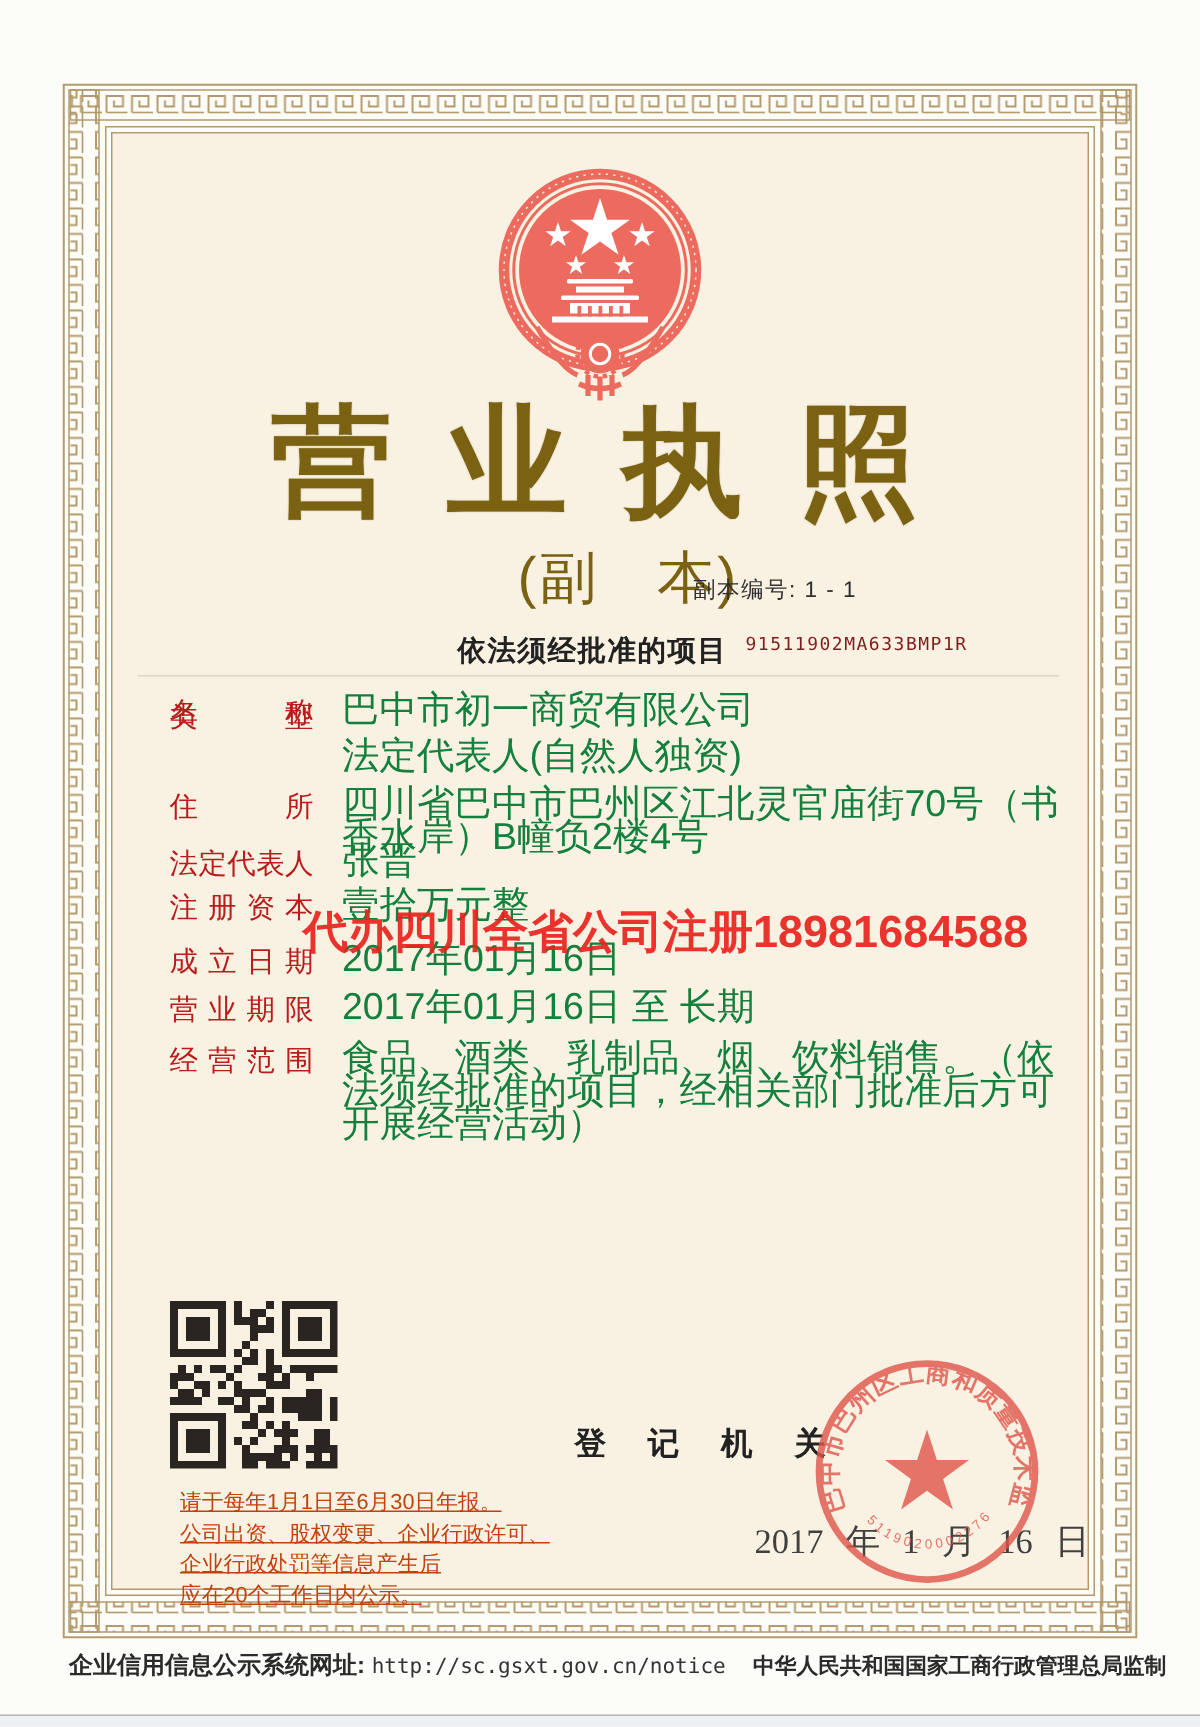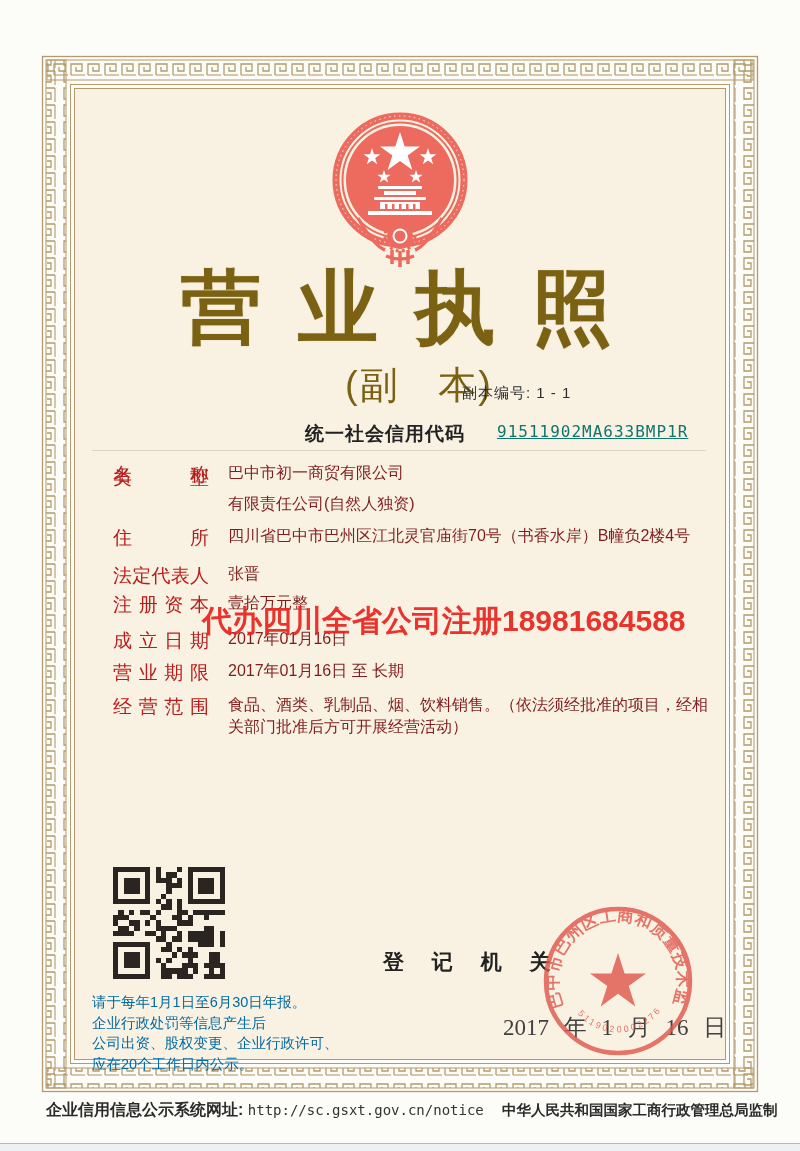--- a/index.html
+++ b/index.html
@@ -20,36 +20,36 @@
     left:181px;top:264px;font-size:80px;font-weight:bold;color:#7a6212;
     letter-spacing:37px;white-space:nowrap;line-height:1.1;
     text-shadow:0 0 1px rgba(122,98,18,.6);
   }
   .subtitle{
     left:345px;top:360px;font-size:38px;font-weight:normal;color:#7a6212;
     white-space:nowrap;letter-spacing:2px;word-spacing:26px;
   }
   .copy-number{left:462px;top:384px;font-size:15px;color:#2f2f2f;letter-spacing:1px;}
   .code-label{left:305px;top:421px;font-size:19px;font-weight:bold;color:#222;letter-spacing:1px;}
-  .code-value{left:497px;top:422px;font-size:16px;font-family:"DejaVu Sans Mono",monospace;color:#0f766e;letter-spacing:1px;text-decoration:underline;}
+  .code-value{left:497px;top:422px;font-size:12px;font-family:"DejaVu Sans Mono",monospace;color:#7f1d1d;letter-spacing:1px;}
   .crease{left:92px;top:450px;width:614px;height:1px;background:rgba(150,138,112,.28);}
   
   .f-label{
     left:113px;width:96px;font-size:19px;color:#b91c1c;
     text-align:justify;text-align-last:justify;white-space:normal;font-weight:500;
   }
-  .f-value{left:228px;width:482px;font-size:16px;color:#7f1d1d;line-height:22px;}
+  .f-value{left:228px;width:482px;font-size:25px;color:#15803d;line-height:22px;}
   
   .watermark{
     left:202px;top:601px;font-size:30px;font-weight:600;color:#e8231d;
     white-space:nowrap;letter-spacing:0px;opacity:.92;
   }
   .registry{left:383px;top:948px;font-size:21px;font-weight:600;color:#222;letter-spacing:11px;white-space:nowrap;}
   .issue-date{left:503px;top:1012px;font-size:23px;color:#404040;font-family:"Liberation Serif",serif;word-spacing:9px;white-space:nowrap;font-weight:500;}
-  .notes{left:92px;top:992px;width:250px;font-size:14.5px;line-height:20.5px;color:#0369a1;}
+  .notes{left:120px;top:992px;width:250px;font-size:14.5px;line-height:20.5px;color:#c2410c;text-decoration:underline;}
   .footer-left{left:46px;top:1100px;font-size:16px;color:#2b2b2b;white-space:nowrap;}
   .footer-left .lbl{font-weight:bold;}
   .footer-left .url{font-family:"DejaVu Sans Mono",monospace;font-size:14px;color:#333;}
   .footer-right{left:502px;top:1101px;font-size:14.5px;font-weight:bold;color:#2b2b2b;white-space:nowrap;}
   .bottom-strip{left:0;top:1143px;width:800px;height:8px;background:#eef1f4;border-top:1px solid #b8b8b8;}
   .qr{left:113px;top:867px;width:112px;height:112px;}
   .seal{left:533px;top:896px;width:170px;height:170px;opacity:.8;}
   .emblem{left:328px;top:110px;width:144px;height:160px;}
   .frame-svg{left:0;top:0;width:800px;height:1151px;}
 </style>
@@ -123,29 +123,29 @@
     <path d="M64 140 V154"></path>
     <path d="M80 140 V154"></path>
     <path d="M72 141 V157"></path>
   </g>
 </svg>
 
 <div class="abs title">营业执照</div>
 <div class="abs subtitle">(副 本)</div>
 <div class="abs copy-number">副本编号: 1 - 1</div>
 
-<div class="abs code-label">统一社会信用代码</div>
+<div class="abs code-label">依法须经批准的项目</div>
 <div class="abs code-value">91511902MA633BMP1R</div>
 <div class="abs crease"></div>
 
 <div class="abs f-label" style="top:462px">名 称</div>
 <div class="abs f-value" style="top:462px">巴中市初一商贸有限公司</div>
 
 <div class="abs f-label" style="top:465px">类 型</div>
-<div class="abs f-value" style="top:493px">有限责任公司(自然人独资)</div>
+<div class="abs f-value" style="top:493px">法定代表人(自然人独资)</div>
 
 <div class="abs f-label" style="top:525px">住 所</div>
 <div class="abs f-value" style="top:525px">四川省巴中市巴州区江北灵官庙街70号（书香水岸）B幢负2楼4号</div>
 
 <div class="abs f-label" style="top:563px">法定代表人</div>
 <div class="abs f-value" style="top:563px">张晋</div>
 
 <div class="abs f-label" style="top:592px">注 册 资 本</div>
 <div class="abs f-value" style="top:592px">壹拾万元整</div>
 
@@ -389,22 +389,22 @@
       <rect x="19" y="20" width="1" height="1"></rect>
       <rect x="20" y="20" width="1" height="1"></rect>
     </g>
   </svg>
 
 <div class="abs registry">登 记 机 关</div>
 <div class="abs issue-date">2017 年 1 月 16 日</div>
 
 <div class="abs notes">
   <div>请于每年1月1日至6月30日年报。</div>
+  <div>公司出资、股权变更、企业行政许可、</div>
   <div>企业行政处罚等信息产生后</div>
-  <div>公司出资、股权变更、企业行政许可、</div>
   <div>应在20个工作日内公示。</div>
 </div>
 
 <svg class="abs seal" viewBox="0 0 170 170">
   <defs>
     <path id="sealArc" d="M 30.6 110.4 A 60 60 0 1 1 139.4 110.4" fill="none"></path>
     <path id="numArc" d="M 41 113 A 53 53 0 0 0 129 113" fill="none"></path>
   </defs>
   <circle cx="85" cy="85" r="72" fill="none" stroke="#e0544a" stroke-width="4.5"></circle>
   <path d="M85 57 L91.6 77.4 L113 77.4 L95.7 90 L102.3 110.4 L85 97.8 L67.7 110.4 L74.3 90 L57 77.4 L78.4 77.4 Z" fill="#e0544a"></path>

